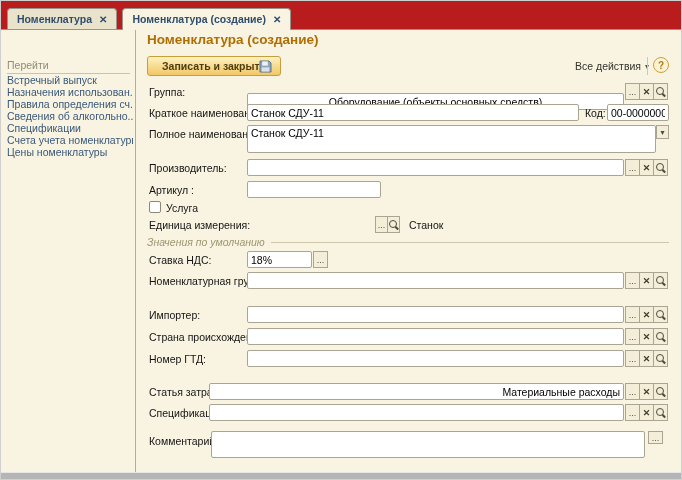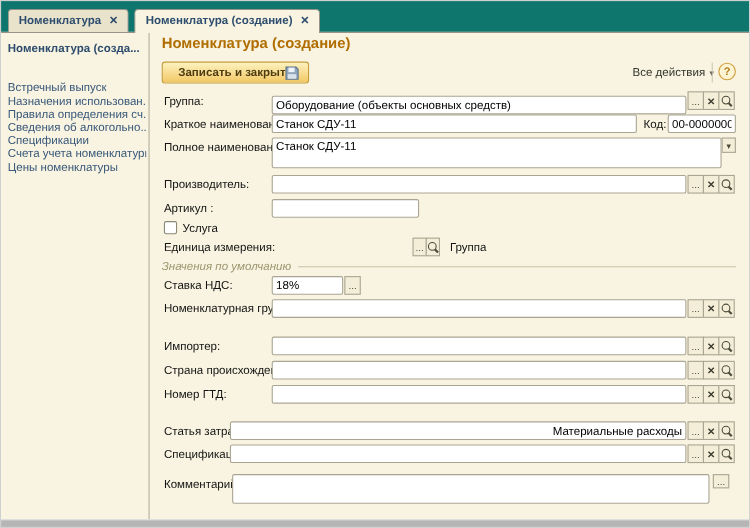--- a/index.html
+++ b/index.html
@@ -5,21 +5,21 @@
   * { margin:0; padding:0; box-sizing:border-box; }
   html,body { background:#e9e9e9; }
   body { font-family:"Liberation Sans", sans-serif; font-size:10.5px; }
   .window {
     position:relative; width:682px; height:480px; margin:0 auto;
     background:#fbfbf9; border:1px solid #cfcfcf; overflow:hidden;
   }
   
   .tabstrip {
     position:absolute; top:0; left:0; right:0; height:28px;
-    display:flex; align-items:flex-end; padding-left:6px; gap:5px; background:#0f766e;
+    display:flex; align-items:flex-end; padding-left:6px; gap:5px; background:#b91c1c;
   }
   .tab {
     display:flex; align-items:center; gap:7px; padding:4px 9px 4px 9px;
     border:1px solid #98948a; border-bottom:none; border-radius:4px 4px 0 0;
     background:#e9e3cc; color:#2e4d6e; font-weight:bold; cursor:pointer;
     position:relative; z-index:1; white-space:nowrap;
   }
   .tab.active { background:#f8f4e1; z-index:5; margin-bottom:-1px; padding-bottom:5px; }
   .tab-close { font-size:10px; font-weight:bold; color:#2e4d6e; cursor:pointer; }
   
@@ -91,21 +91,21 @@
     </div>
     <div class="tab active">
       <span>Номенклатура (создание)</span>
       <span class="tab-close">✕</span>
     </div>
   </div>
 
   <div class="panel"></div>
 
   <div class="sidebar">
-    <div class="side-header">Номенклатура (созда...</div>
+    <div class="side-group">Перейти</div>
     <div class="side-link" style="top:45px">Встречный выпуск</div>
     <div class="side-link" style="top:57px">Назначения использован...</div>
     <div class="side-link" style="top:69px">Правила определения сч...</div>
     <div class="side-link" style="top:81px">Сведения об алкогольно...</div>
     <div class="side-link" style="top:93px">Спецификации</div>
     <div class="side-link" style="top:105px">Счета учета номенклатуры</div>
     <div class="side-link" style="top:117px">Цены номенклатуры</div>
   </div>
 
   <div class="title">Номенклатура (создание)</div>
@@ -120,21 +120,21 @@
   <div class="all-actions">
     <span>Все действия</span>
     <span class="arr">▾</span>
   </div>
   <div class="cmd-sep"></div>
   <div class="help-btn">
     <span>?</span>
   </div>
 
   <div class="lbl" style="left:148px;top:85px">Группа:</div>
-  <input class="inp" style="left: 246px; top: 86px; width: 377px;" value="Оборудование (объекты основных средств)">
+  <input class="inp" style="left: 246px; top: 92px; width: 377px; text-align: center;" value="Оборудование (объекты основных средств)">
   <div class="btns" style="left:624px;top:82px">
     <span class="fbtn">...</span>
     <span class="fbtn x">✕</span>
     <span class="fbtn">
         <span class="mag"></span>
       </span>
   </div>
 
   <div class="lbl" style="left:148px;top:106px">Краткое наименование:</div>
   <input class="inp" style="left: 246px; top: 103px; width: 332px;" value="Станок СДУ-11">
@@ -165,21 +165,21 @@
   <span class="cb" style="left:148px;top:200px"></span>
   <div class="lbl" style="left:165px;top:201px">Услуга</div>
 
   <div class="lbl" style="left:148px;top:218px">Единица измерения:</div>
   <div class="btns" style="left:374px;top:215px">
     <span class="fbtn sm">...</span>
     <span class="fbtn sm">
         <span class="mag"></span>
       </span>
   </div>
-  <div class="suffix" style="left:408px;top:218px">Группа</div>
+  <div class="suffix" style="left:408px;top:218px">Станок</div>
 
   <div class="section" style="top:235px">
     <span>Значения по умолчанию</span>
     <span class="line"></span>
   </div>
 
   <div class="lbl" style="left:148px;top:253px">Ставка НДС:</div>
   <input class="inp" style="left: 246px; top: 250px; width: 65px;" value="18%">
   <div class="btns" style="left:312px;top:250px">
     <span class="fbtn">...</span>

